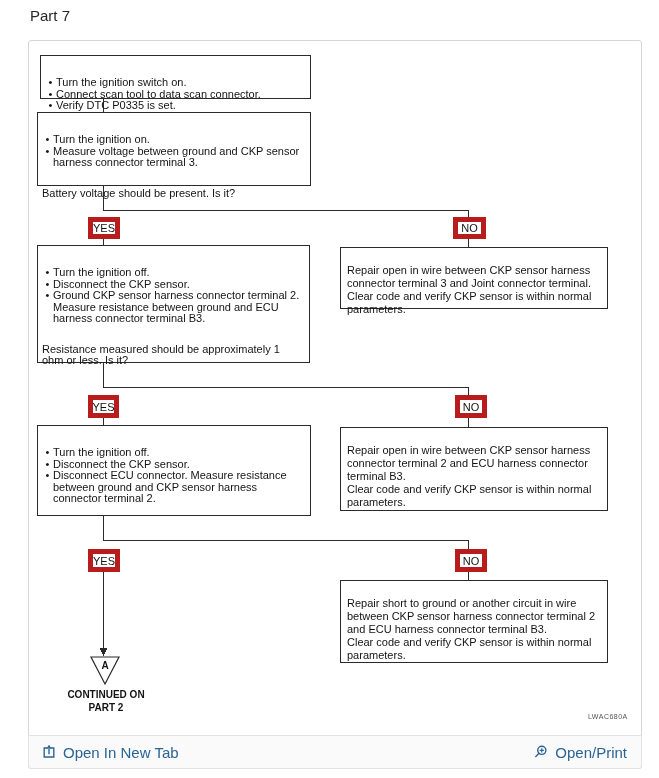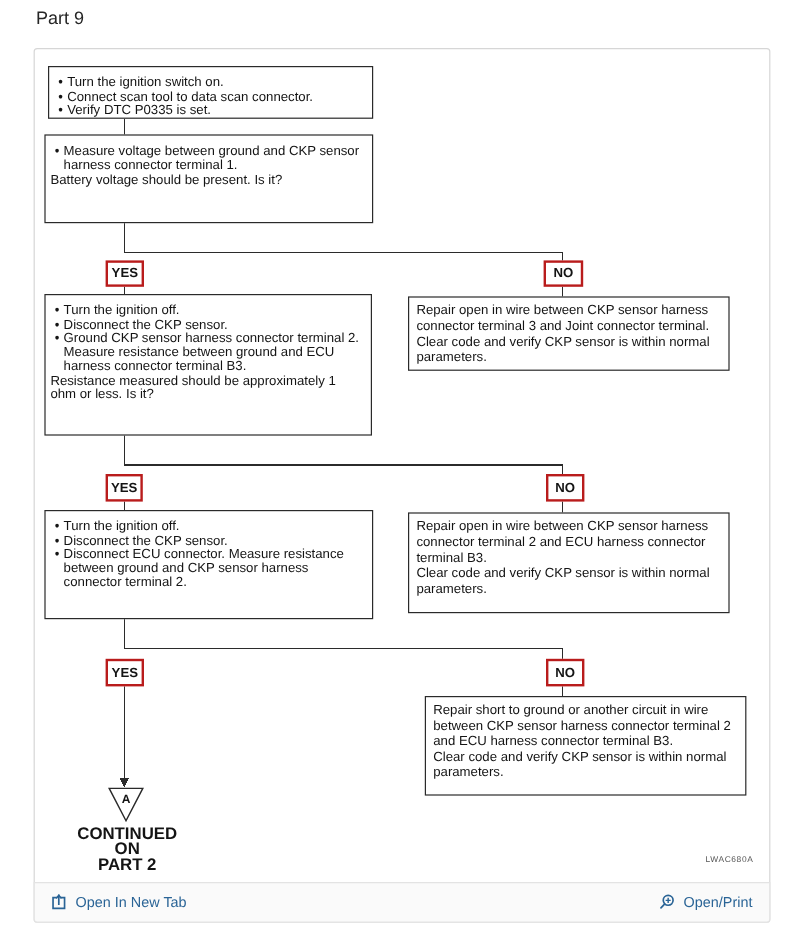--- a/index.html
+++ b/index.html
@@ -9,48 +9,48 @@
   .page { position:relative; width:659px; height:778px; background:#fff; overflow:hidden; }
 
   .part-title { position:absolute; left:30px; top:7px; font-size:15px; color:#262626; }
 
   .panel { position:absolute; left:28px; top:40px; width:614px; height:729px;
            border:1px solid #d6d6d6; border-radius:3px; background:#fff; }
 
   .connectors { position:absolute; left:0; top:0; z-index:1; }
 
   .fc-box { position:absolute; z-index:2; background:#fff; border:1px solid #2a2a2a;
-            font-size:11px; line-height:11.5px; color:#141414; padding:8px 5px 2px 4px; }
-  .repair { padding:5px 6px; line-height:13px; }
+            font-size:11px; line-height:11.5px; color:#141414; padding:21px 5px 2px 4px; }
+  .repair { padding:16px 6px; line-height:13px; }
   .bullet-row { display:flex; }
   .bullet-row::before { content:"\2022"; flex:0 0 11px; width:11px; text-align:center; }
-  .q-line { margin-top:1px; }
+  .q-line { margin-top:19px; }
 
-  .yn { position:absolute; z-index:2; background:#fff; border:2px solid #b91c1c;
-        font-size:11px; font-weight:bold; color:#141414;
+  .yn { position:absolute; z-index:2; background:#fff; border:5px solid #b91c1c;
+        font-size:11px; font-weight:normal; color:#141414;
         display:flex; align-items:center; justify-content:center; }
 
   .continued { position:absolute; z-index:2; left:56px; top:688px; width:100px;
-               text-align:center; font-size:14px; font-weight:bold; color:#141414; line-height:13px; }
+               text-align:center; font-size:10px; font-weight:bold; color:#141414; line-height:13px; }
   .figure-code { position:absolute; z-index:2; left:588px; top:713px;
                  font-size:7px; letter-spacing:0.5px; color:#555; }
 
   .toolbar { position:absolute; left:28px; top:735px; width:614px; height:34px; z-index:3;
              background:#fafafa; border:1px solid #e3e3e3; border-radius:0 0 3px 3px;
              display:flex; align-items:center; justify-content:space-between; padding:0 14px 0 12px; }
-  .toolbar a { color:var(--link-color); font-size:12px; text-decoration:none; cursor:pointer;
-               display:flex; align-items:center; gap:6px; }
+  .toolbar a { color:var(--link-color); font-size:15px; text-decoration:none; cursor:pointer;
+               display:flex; align-items:flex-start; gap:6px; }
   .toolbar svg { display:block; }
 </style>
 </head>
 <body>
 
 <div class="page">
 
-  <div class="part-title">Part 9</div>
+  <div class="part-title">Part 7</div>
 
   <div class="panel"></div>
 
   <svg class="connectors" width="659" height="778" viewBox="0 0 659 778" stroke="#2b2b2b" stroke-width="1" shape-rendering="crispEdges">
     <line x1="103.5" y1="90" x2="103.5" y2="118"></line>
     <line x1="103.5" y1="180" x2="103.5" y2="211"></line>
     <line x1="103.5" y1="210.5" x2="468.5" y2="210.5"></line>
     <line x1="468.5" y1="210" x2="468.5" y2="222"></line>
     <line x1="103.5" y1="235" x2="103.5" y2="250"></line>
     <line x1="468.5" y1="235" x2="468.5" y2="252"></line>
@@ -76,21 +76,24 @@
     <div class="bullet-row">
         <span>Connect scan tool to data scan connector.</span>
       </div>
     <div class="bullet-row">
         <span>Verify DTC P0335 is set.</span>
       </div>
   </div>
 
   <div class="fc-box" style="left:37px; top:112px; width:274px; height:74px;">
     <div class="bullet-row">
-        <span>Measure voltage between ground and CKP sensor harness connector terminal 1.</span>
+        <span>Turn the ignition on.</span>
+      </div>
+    <div class="bullet-row">
+        <span>Measure voltage between ground and CKP sensor harness connector terminal 3.</span>
       </div>
     <div class="q-line">Battery voltage should be present. Is it?</div>
   </div>
 
   <div class="yn" style="left:88px; top:217px; width:32px; height:22px;">YES</div>
   <div class="yn" style="left:453px; top:217px; width:33px; height:22px;">NO</div>
 
   <div class="fc-box" style="left:37px; top:245px; width:273px; height:118px;">
     <div class="bullet-row">
         <span>Turn the ignition off.</span>
@@ -125,21 +128,21 @@
   </div>
 
   <div class="fc-box repair" style="left:340px; top:427px; width:268px; height:84px;">
     <div>Repair open in wire between CKP sensor harness connector terminal 2 and ECU harness connector terminal B3.</div>
     <div>Clear code and verify CKP sensor is within normal parameters.</div>
   </div>
 
   <div class="yn" style="left:88px; top:549px; width:32px; height:23px;">YES</div>
   <div class="yn" style="left:455px; top:549px; width:32px; height:23px;">NO</div>
 
-  <div class="fc-box repair" style="left:354px; top:580px; width:268px; height:83px;">
+  <div class="fc-box repair" style="left:340px; top:580px; width:268px; height:83px;">
     <div>Repair short to ground or another circuit in wire between CKP sensor harness connector terminal 2 and ECU harness connector terminal B3.</div>
     <div>Clear code and verify CKP sensor is within normal parameters.</div>
   </div>
 
   <div class="continued">
     <div>CONTINUED ON</div>
     <div>PART 2</div>
   </div>
 
   <div class="figure-code">LWAC680A</div>

